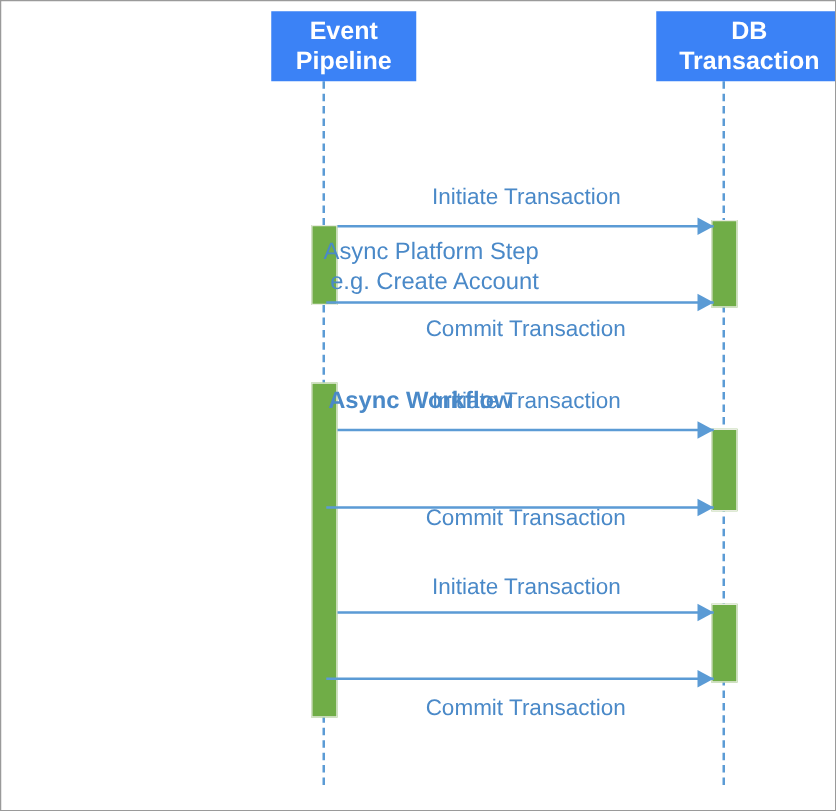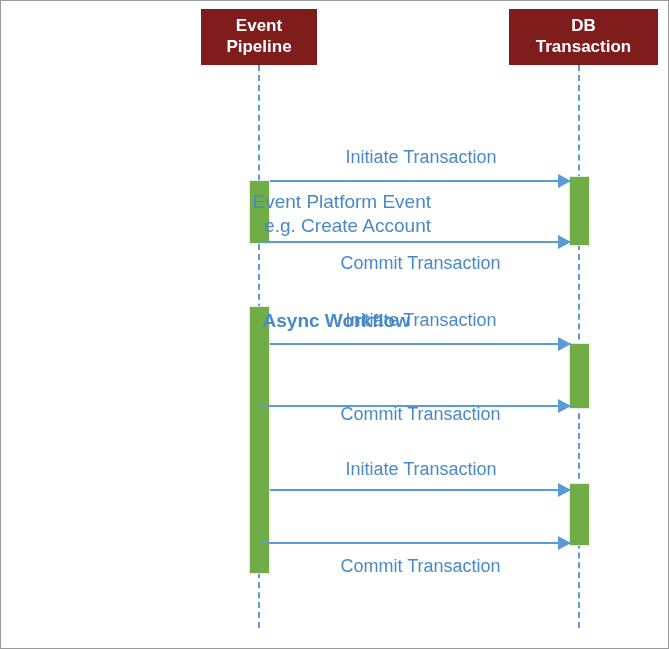--- a/index.html
+++ b/index.html
@@ -14,31 +14,32 @@
     background: #ffffff;
     border: 1px solid #9a9a9a;
     box-sizing: border-box;
     overflow: hidden;
     font-family: "Liberation Sans", sans-serif;
   }
 
   
   .participant-box {
     position: absolute;
-    background: #7f1d1d;
+    background: #3b82f6;
     color: #ffffff;
     font-weight: bold;
-    font-size: 17px;
+    font-size: 20px;
     line-height: 1.22;
     text-align: center;
     display: flex;
     align-items: center;
     justify-content: center;
     box-sizing: border-box;
     padding: 2px 4px;
+    margin-left: 16px;
   }
   .participant-label {
     white-space: pre-line;
   }
 
   
   .lifeline {
     position: absolute;
     width: 0;
     border-left: 2px dashed #5B9BD5;
@@ -128,18 +129,18 @@
         <span class="participant-label">Event
 Pipeline</span>
       </div>
       <div class="participant-box" style="left: 508px; top: 8px; width: 149px; height: 56px;">
         <span class="participant-label">DB
 Transaction</span>
       </div>
     </div>
 
   <div id="side-notes">
-      <div class="side-note" style="top: 189px; left: 0px; width: 430px;">Event Platform Event
+      <div class="side-note" style="top: 189px; left: 0px; width: 430px;">Async Platform Step
 e.g. Create Account</div>
       <div class="side-note" style="top: 308px; left: 0px; width: 409px; font-weight: bold;">Async Workflow</div>
     </div>
 
 </div>
 
 </body></html>

